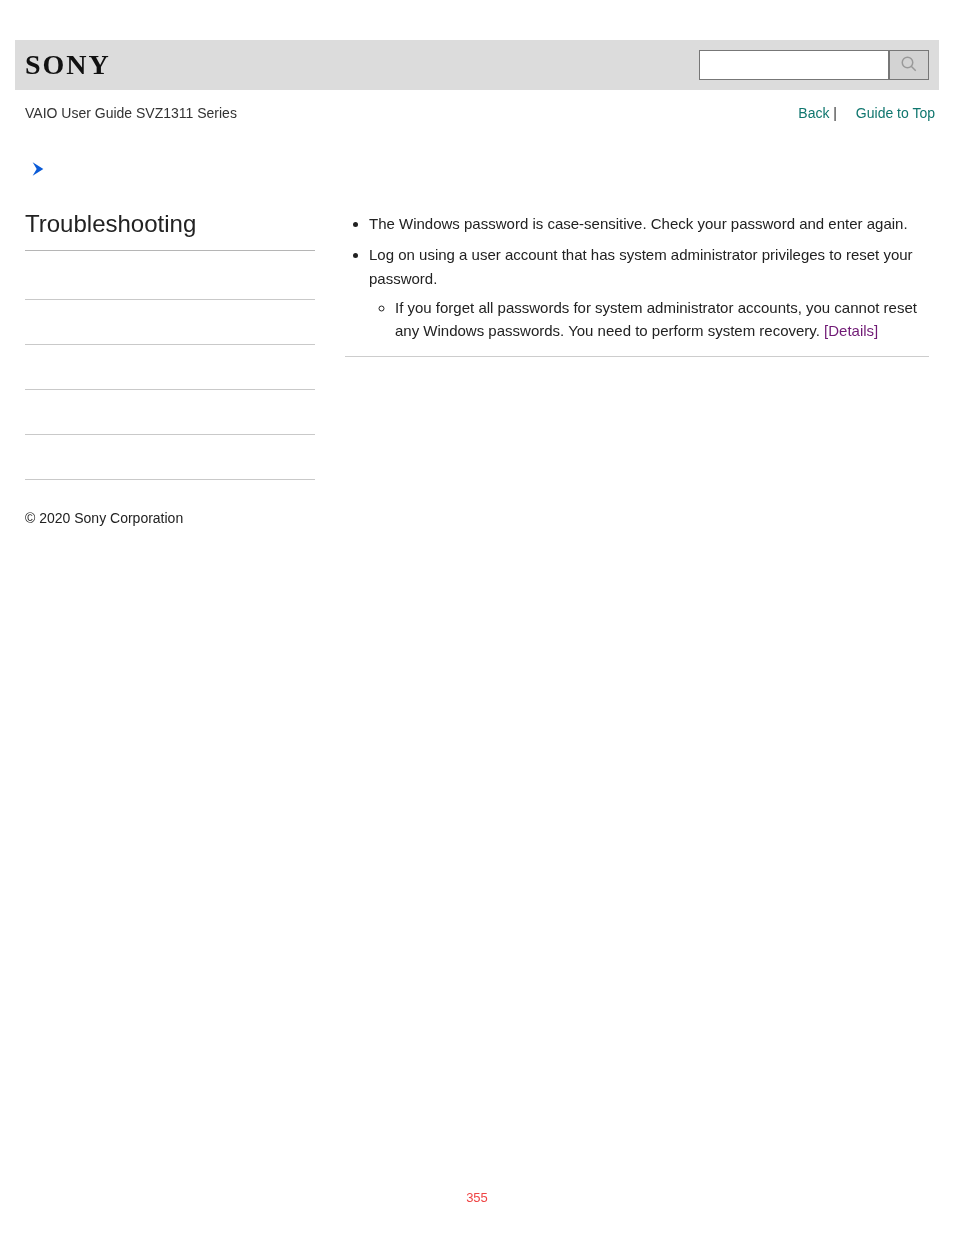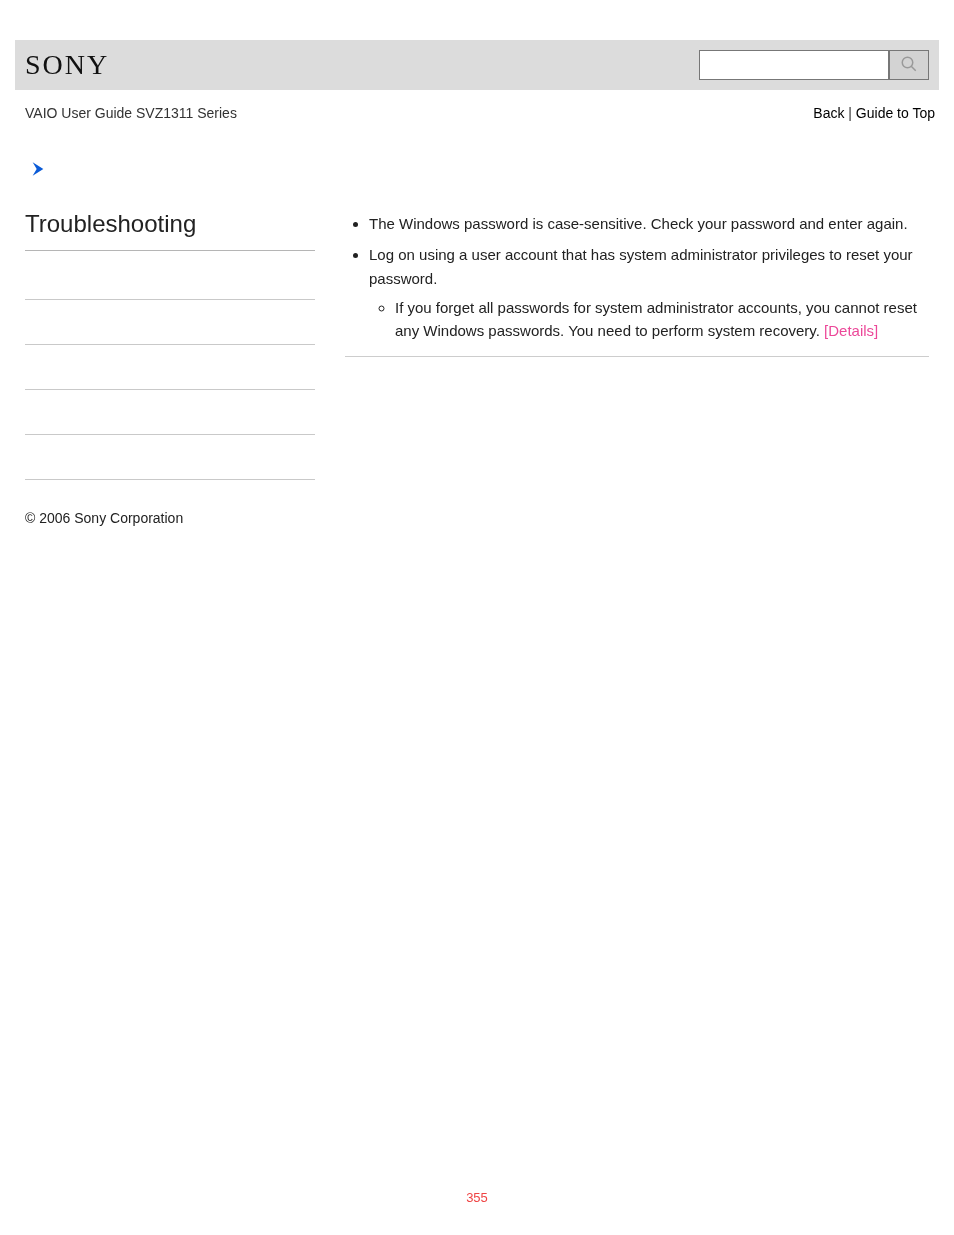--- a/index.html
+++ b/index.html
@@ -22,21 +22,21 @@
     background: #dcdcdc;
     height: 50px;
     position: relative;
     display: flex;
     align-items: center;
     justify-content: space-between;
     padding: 0 10px;
   }
   .logo {
     font-family: "Times New Roman", Georgia, serif;
-    font-weight: 400;
+    font-weight: 700;
     font-size: 28px;
     letter-spacing: 2px;
     color: #111;
   }
   .search-group {
     display: flex;
     align-items: stretch;
   }
   .search-input {
     width: 190px;
@@ -59,21 +59,21 @@
     box-sizing: border-box;
   }
   .search-button svg { width: 18px; height: 18px; opacity: .45; }
   .subheader {
     display: flex;
     justify-content: space-between;
     padding: 15px 4px 10px 10px;
     font-size: 14px;
     color: #333;
   }
-  .nav-links a { color: #000000; text-decoration: none; }
+  .nav-links a { color: #0f766e; text-decoration: none; margin-left: 15px; }
   .nav-separator { color: #333; }
   .chevron-row {
     padding: 30px 0 0 15px;
   }
   .chevron-row svg { width: 16px; height: 16px; }
   .content-area {
     display: flex;
     align-items: flex-start;
     padding-top: 30px;
   }
@@ -106,21 +106,21 @@
     font-size: 15px;
     line-height: 1.55;
   }
   .bullets > li { margin-bottom: 8px; }
   .sublist {
     list-style: circle;
     padding-left: 26px;
     margin-top: 6px;
   }
   .sublist li { margin-bottom: 6px; }
-  a.details-link { color: #ec4899; text-decoration: none; }
+  a.details-link { color: #701a75; text-decoration: none; }
   .content-rule {
     border: 0;
     border-top: 1px solid #cdcdcd;
     margin: 14px 0 0 0;
   }
   .copyright {
     padding: 30px 0 0 10px;
     font-size: 14px;
     color: #222;
   }
@@ -190,16 +190,16 @@
             <li>
               <span>If you forget all passwords for system administrator accounts, you cannot reset any Windows passwords. You need to perform system recovery. </span><a href="#" class="details-link">[Details]</a>
             </li>
           </ul>
         </li>
       </ul>
       <hr class="content-rule">
     </div>
   </div>
 
-  <div class="copyright">© 2006 Sony Corporation</div>
+  <div class="copyright">© 2020 Sony Corporation</div>
 
   <div class="page-number">355</div>
 </div>
 
 </body></html>

